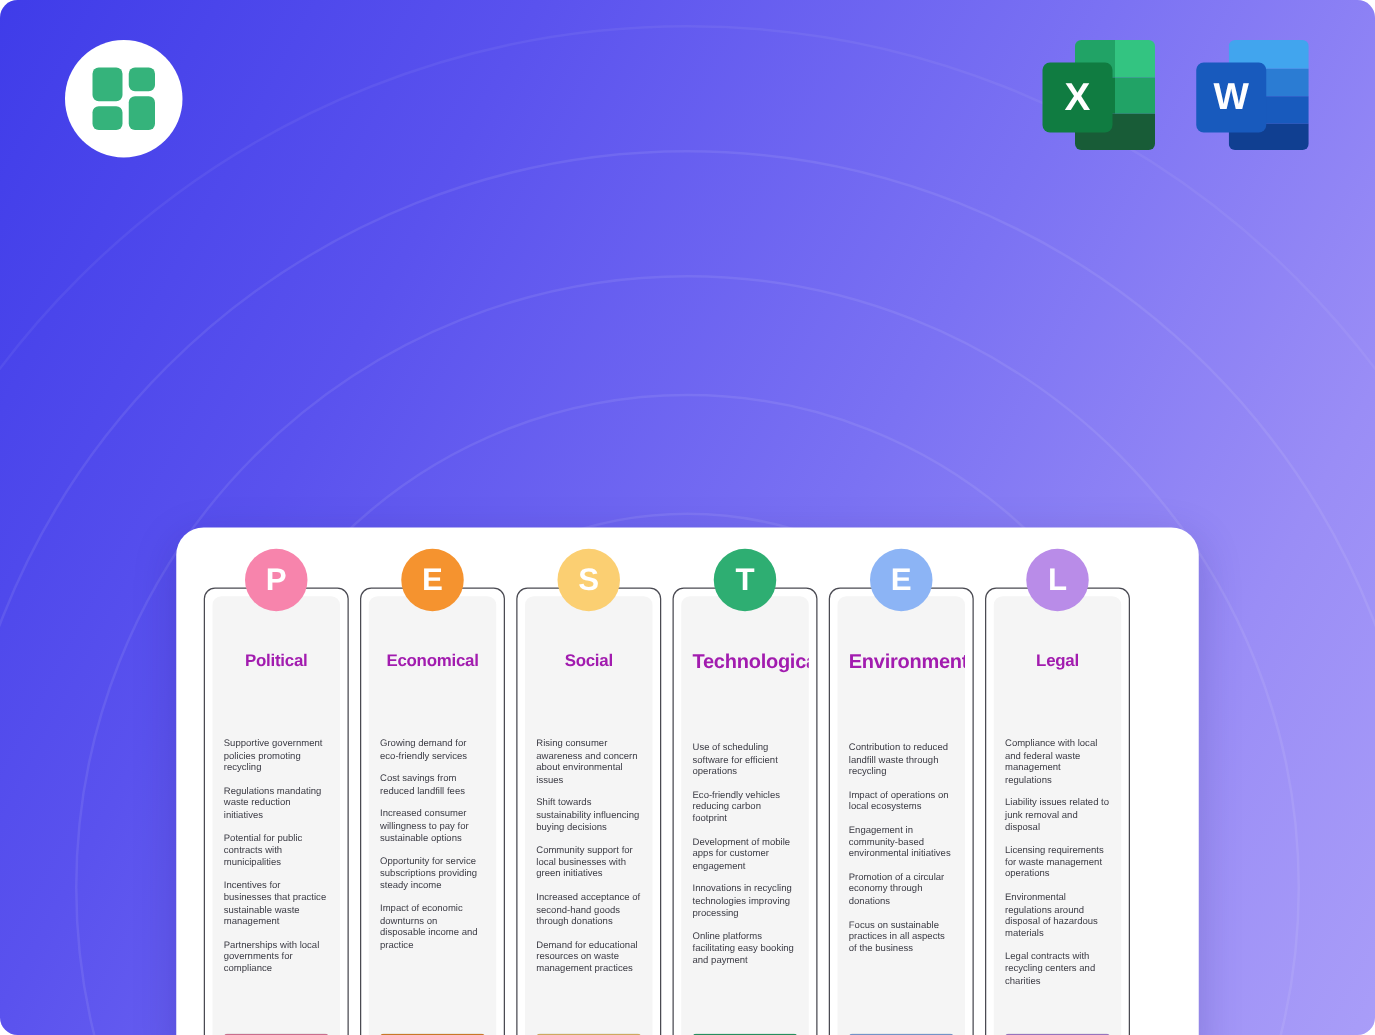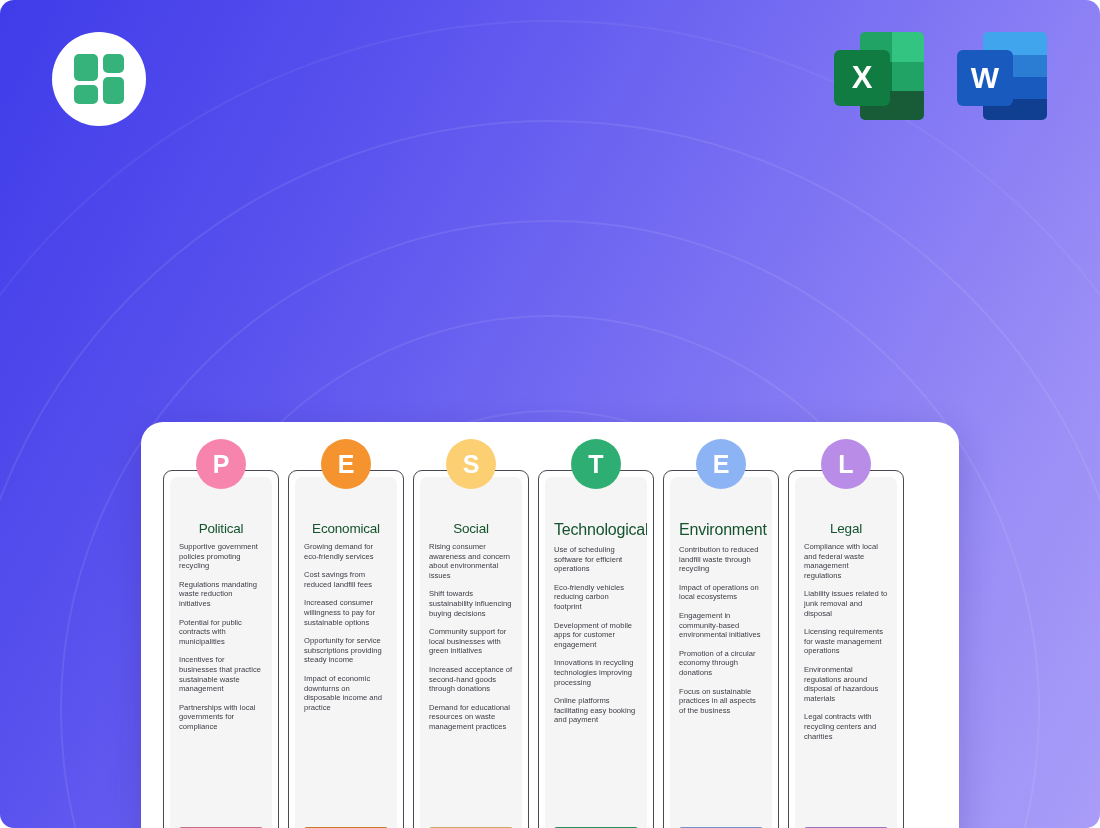--- a/index.html
+++ b/index.html
@@ -138,29 +138,29 @@
     display:flex; align-items:center; justify-content:center;
     color:#ffffff;
     font-size:25px; font-weight:bold;
     line-height:1;
     z-index:3;
   }
 
   .card-title {
     text-align:center;
     font-size:13.5px;
-    font-weight:normal;
-    color:#14532d;
+    font-weight:bold;
+    color:#a21caf;
     margin-top:36px;
-    margin-bottom:6px;
+    margin-bottom:30px;
     letter-spacing:-0.2px;
   }
   .card-title.long { font-size:16px; }
 
-  .points { list-style:none; }
+  .points { list-style:none;margin-top:24px; }
   .points li {
     font-size:7.6px;
     line-height:9.6px;
     color:#3b3b44;
     margin-bottom:9px;
     letter-spacing:0.02px;
   }
 
   .card-bar {
     height:18px;

